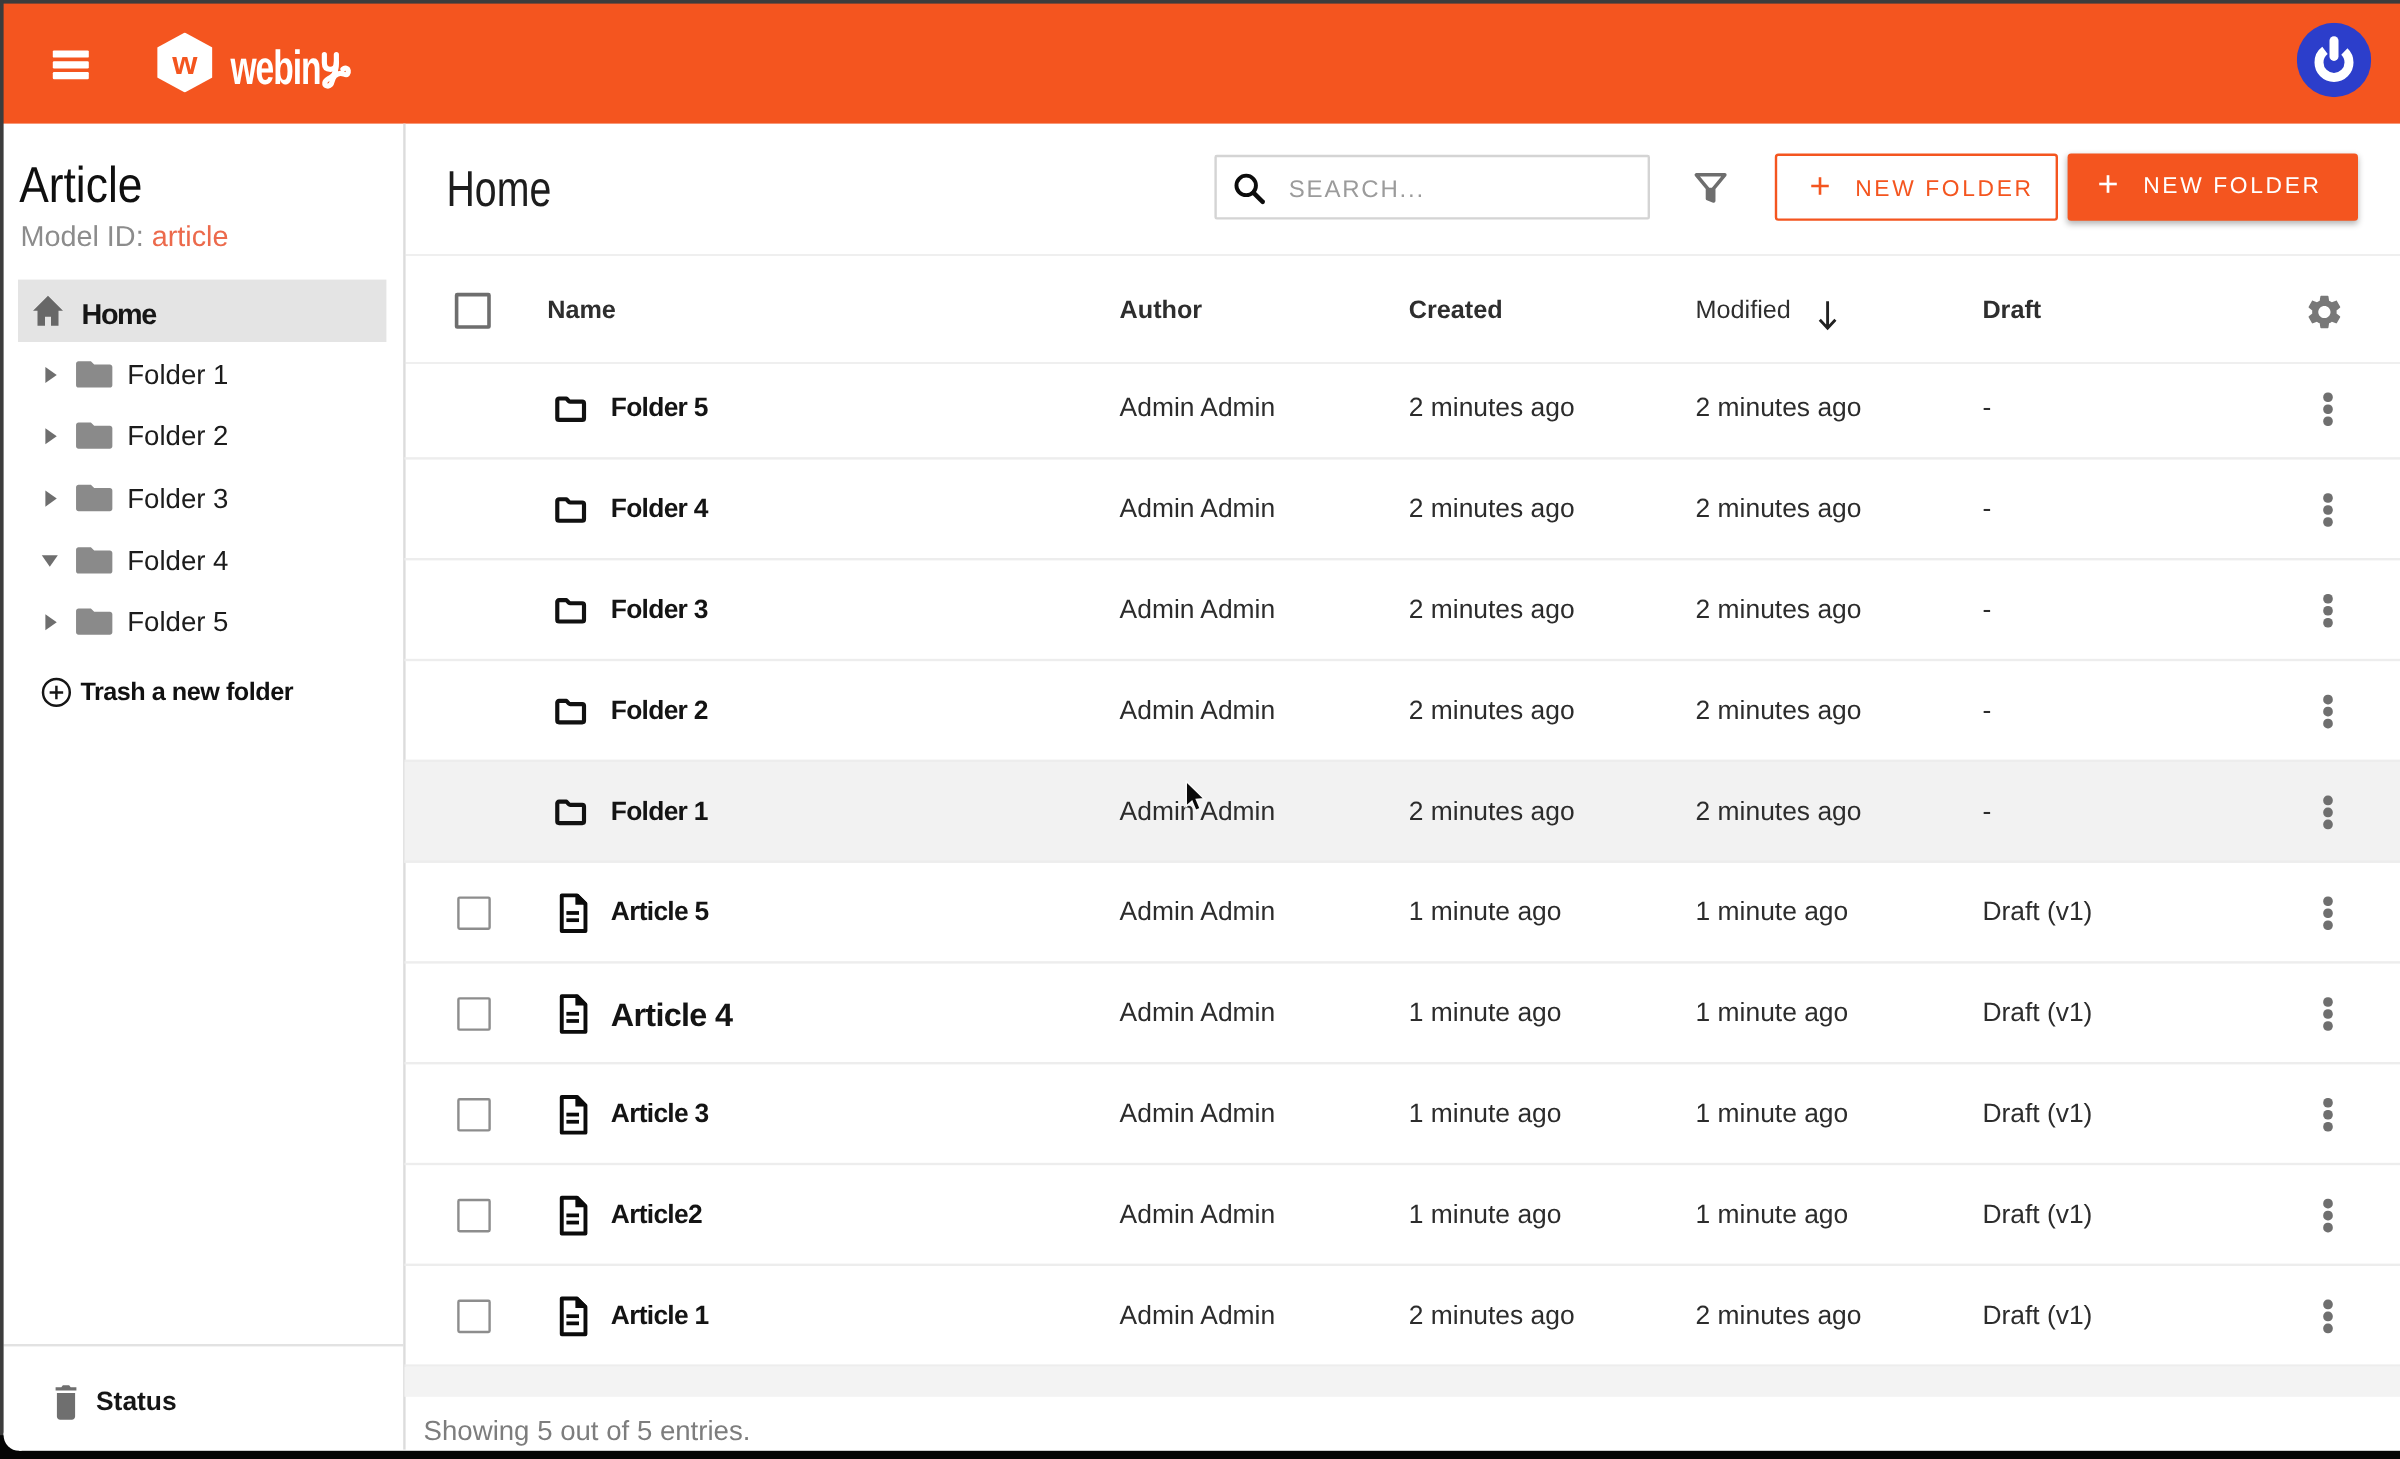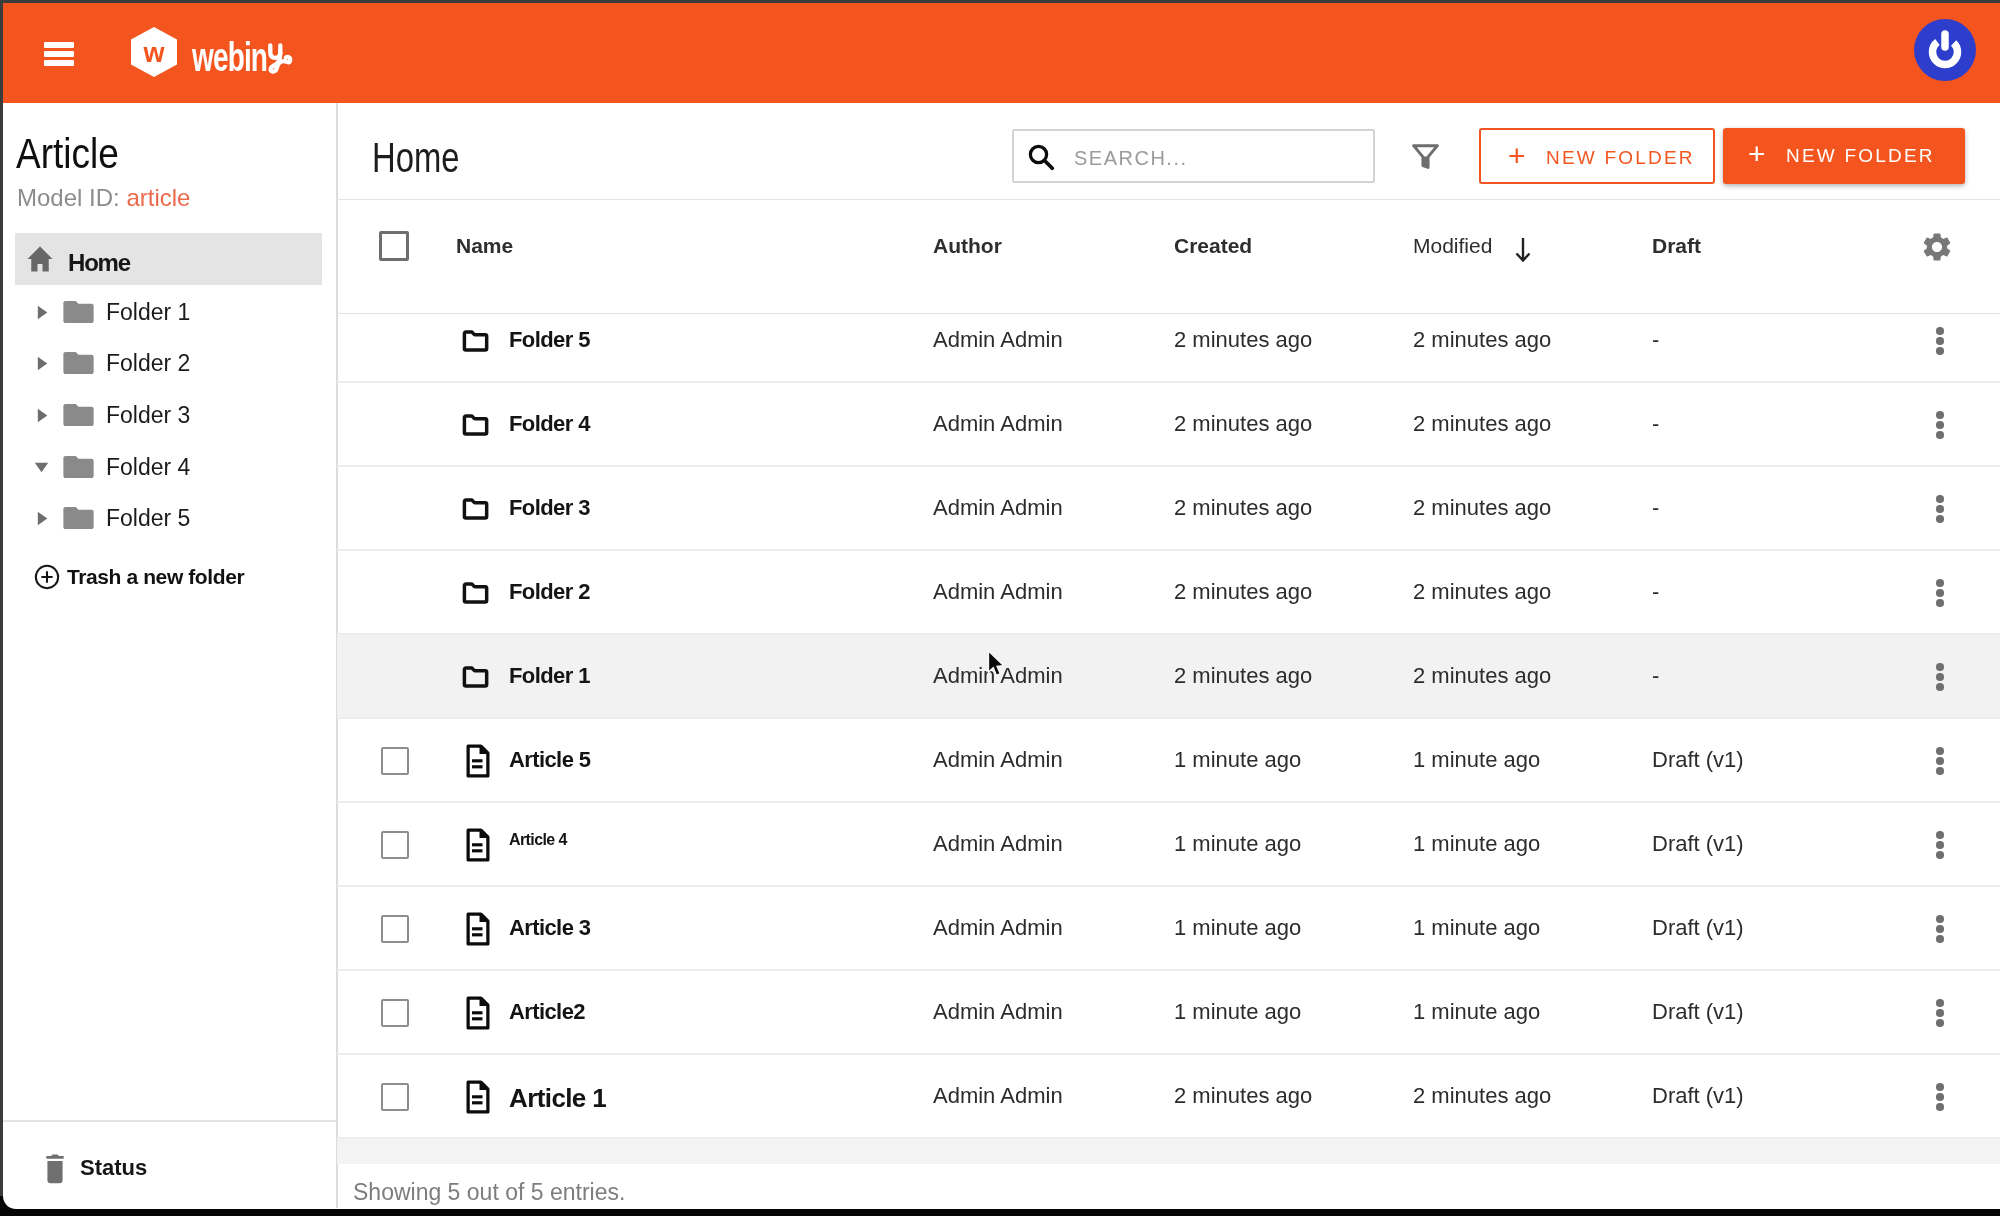--- a/index.html
+++ b/index.html
@@ -122,21 +122,21 @@
 
 <div class="abs" style="left:1479px;top:128px;width:236px;height:56px;background:#fff;border:2px solid #f4551f;border-radius:3px;white-space:nowrap">
  <span style="position:absolute;left:27px;top:9px;font-size:30px;color:#f4551f">+</span>
     <span style="position:absolute;left:65px;top:17px;font-size:19px;letter-spacing:2.2px;color:#f4551f">NEW FOLDER</span>
 </div>
 <div class="abs" style="left:1723px;top:128px;width:242px;height:56px;background:#f4551f;border-radius:3px;box-shadow:0 2px 5px rgba(0,0,0,.3);white-space:nowrap">
  <span style="position:absolute;left:25px;top:9px;font-size:30px;color:#fff">+</span>
     <span style="position:absolute;left:63px;top:17px;font-size:19px;letter-spacing:2.2px;color:#fff">NEW FOLDER</span>
 </div>
 
-<div class="abs" style="left:337px;top:199px;width:1663px;height:115px;border-top:1.5px solid #e4e4e4;border-bottom:1.5px solid #e4e4e4">
+<div class="abs" style="left:337px;top:212px;width:1663px;height:91px;border-top:1.5px solid #e4e4e4;border-bottom:1.5px solid #e4e4e4">
  <div style="position:absolute;left:42px;top:31px;width:30px;height:30px;border:3px solid #6e6e6e;border-radius:2px"></div>
  <div style="position:absolute;left:119px;top:34px;font-size:21px;font-weight:bold;color:#2e2e2e">Name</div>
  <div style="position:absolute;left:596px;top:34px;font-size:21px;font-weight:bold;color:#2e2e2e">Author</div>
  <div style="position:absolute;left:837px;top:34px;font-size:21px;font-weight:bold;color:#2e2e2e">Created</div>
  <div style="position:absolute;left:1076px;top:34px;font-size:21px;font-weight:normal;color:#2e2e2e">Modified</div>
  <svg width="18" height="28" viewBox="0 0 18 28" style="position:absolute;left:1177px;top:36px">
       <path fill="none" stroke="#222" stroke-width="2.4" d="M9 2v22 M2.5 17.5l6.5 7 6.5-7"></path>
     </svg>
  <div style="position:absolute;left:1315px;top:34px;font-size:21px;font-weight:bold;color:#2e2e2e">Draft</div>
  <svg width="34" height="34" viewBox="0 0 24 24" style="position:absolute;left:1583px;top:30px">
@@ -239,21 +239,21 @@
     </div>
 </div>
 <div style="position:absolute;left:337px;top:803px;width:1663px;height:84px;border-bottom:2px solid #ededed">
 <div style="position:absolute;left:44px;top:28px;width:28px;height:28px;border:2.5px solid #8d8d8d;border-radius:2px"></div>
 <svg width="30" height="38" viewBox="0 0 24 30" style="position:absolute;left:126px;top:23px">
       <path fill="none" stroke="#0b0b0b" stroke-width="2.6" stroke-linejoin="round" d="M4.1 3.1h10.2l5.6 5.6v18.2H4.1z"></path>
       <path fill="#0b0b0b" d="M13.2 2.2h1.8l5.7 5.7v1.5h-7.5z"></path>
       <rect x="7.2" y="13.6" width="8.4" height="2.5" fill="#0b0b0b"></rect>
       <rect x="7.2" y="18.4" width="8.4" height="2.5" fill="#0b0b0b"></rect>
     </svg>
-<div style="position:absolute;left:172px;top:28px;font-size:16px;letter-spacing:-.6px;font-weight:bold;color:#141414">Article 4</div>
+<div style="position:absolute;left:172px;top:28px;font-size:27px;letter-spacing:-.6px;font-weight:bold;color:#141414">Article 4</div>
 <div style="position:absolute;left:596px;top:28px;font-size:22px;color:#2c2c2c">Admin Admin</div>
 <div style="position:absolute;left:837px;top:28px;font-size:22px;color:#2c2c2c">1 minute ago</div>
 <div style="position:absolute;left:1076px;top:28px;font-size:22px;color:#2c2c2c">1 minute ago</div>
 <div style="position:absolute;left:1315px;top:28px;font-size:22px;color:#2c2c2c">Draft (v1)</div>
 <div style="position:absolute;left:1599px;top:28px;width:8px;height:28px">
 <div style="position:absolute;top:0;width:7.5px;height:7.5px;border-radius:50%;background:#6f6f6f"></div>
 <div style="position:absolute;top:10px;width:7.5px;height:7.5px;border-radius:50%;background:#6f6f6f"></div>
 <div style="position:absolute;top:20px;width:7.5px;height:7.5px;border-radius:50%;background:#6f6f6f"></div>
     </div>
 </div>
@@ -296,21 +296,21 @@
     </div>
 </div>
 <div style="position:absolute;left:337px;top:1055px;width:1663px;height:84px;border-bottom:2px solid #ededed">
 <div style="position:absolute;left:44px;top:28px;width:28px;height:28px;border:2.5px solid #8d8d8d;border-radius:2px"></div>
 <svg width="30" height="38" viewBox="0 0 24 30" style="position:absolute;left:126px;top:23px">
       <path fill="none" stroke="#0b0b0b" stroke-width="2.6" stroke-linejoin="round" d="M4.1 3.1h10.2l5.6 5.6v18.2H4.1z"></path>
       <path fill="#0b0b0b" d="M13.2 2.2h1.8l5.7 5.7v1.5h-7.5z"></path>
       <rect x="7.2" y="13.6" width="8.4" height="2.5" fill="#0b0b0b"></rect>
       <rect x="7.2" y="18.4" width="8.4" height="2.5" fill="#0b0b0b"></rect>
     </svg>
-<div style="position:absolute;left:172px;top:28px;font-size:26px;letter-spacing:-.6px;font-weight:bold;color:#141414">Article 1</div>
+<div style="position:absolute;left:172px;top:28px;font-size:22px;letter-spacing:-.6px;font-weight:bold;color:#141414">Article 1</div>
 <div style="position:absolute;left:596px;top:28px;font-size:22px;color:#2c2c2c">Admin Admin</div>
 <div style="position:absolute;left:837px;top:28px;font-size:22px;color:#2c2c2c">2 minutes ago</div>
 <div style="position:absolute;left:1076px;top:28px;font-size:22px;color:#2c2c2c">2 minutes ago</div>
 <div style="position:absolute;left:1315px;top:28px;font-size:22px;color:#2c2c2c">Draft (v1)</div>
 <div style="position:absolute;left:1599px;top:28px;width:8px;height:28px">
 <div style="position:absolute;top:0;width:7.5px;height:7.5px;border-radius:50%;background:#6f6f6f"></div>
 <div style="position:absolute;top:10px;width:7.5px;height:7.5px;border-radius:50%;background:#6f6f6f"></div>
 <div style="position:absolute;top:20px;width:7.5px;height:7.5px;border-radius:50%;background:#6f6f6f"></div>
     </div>
 </div>

